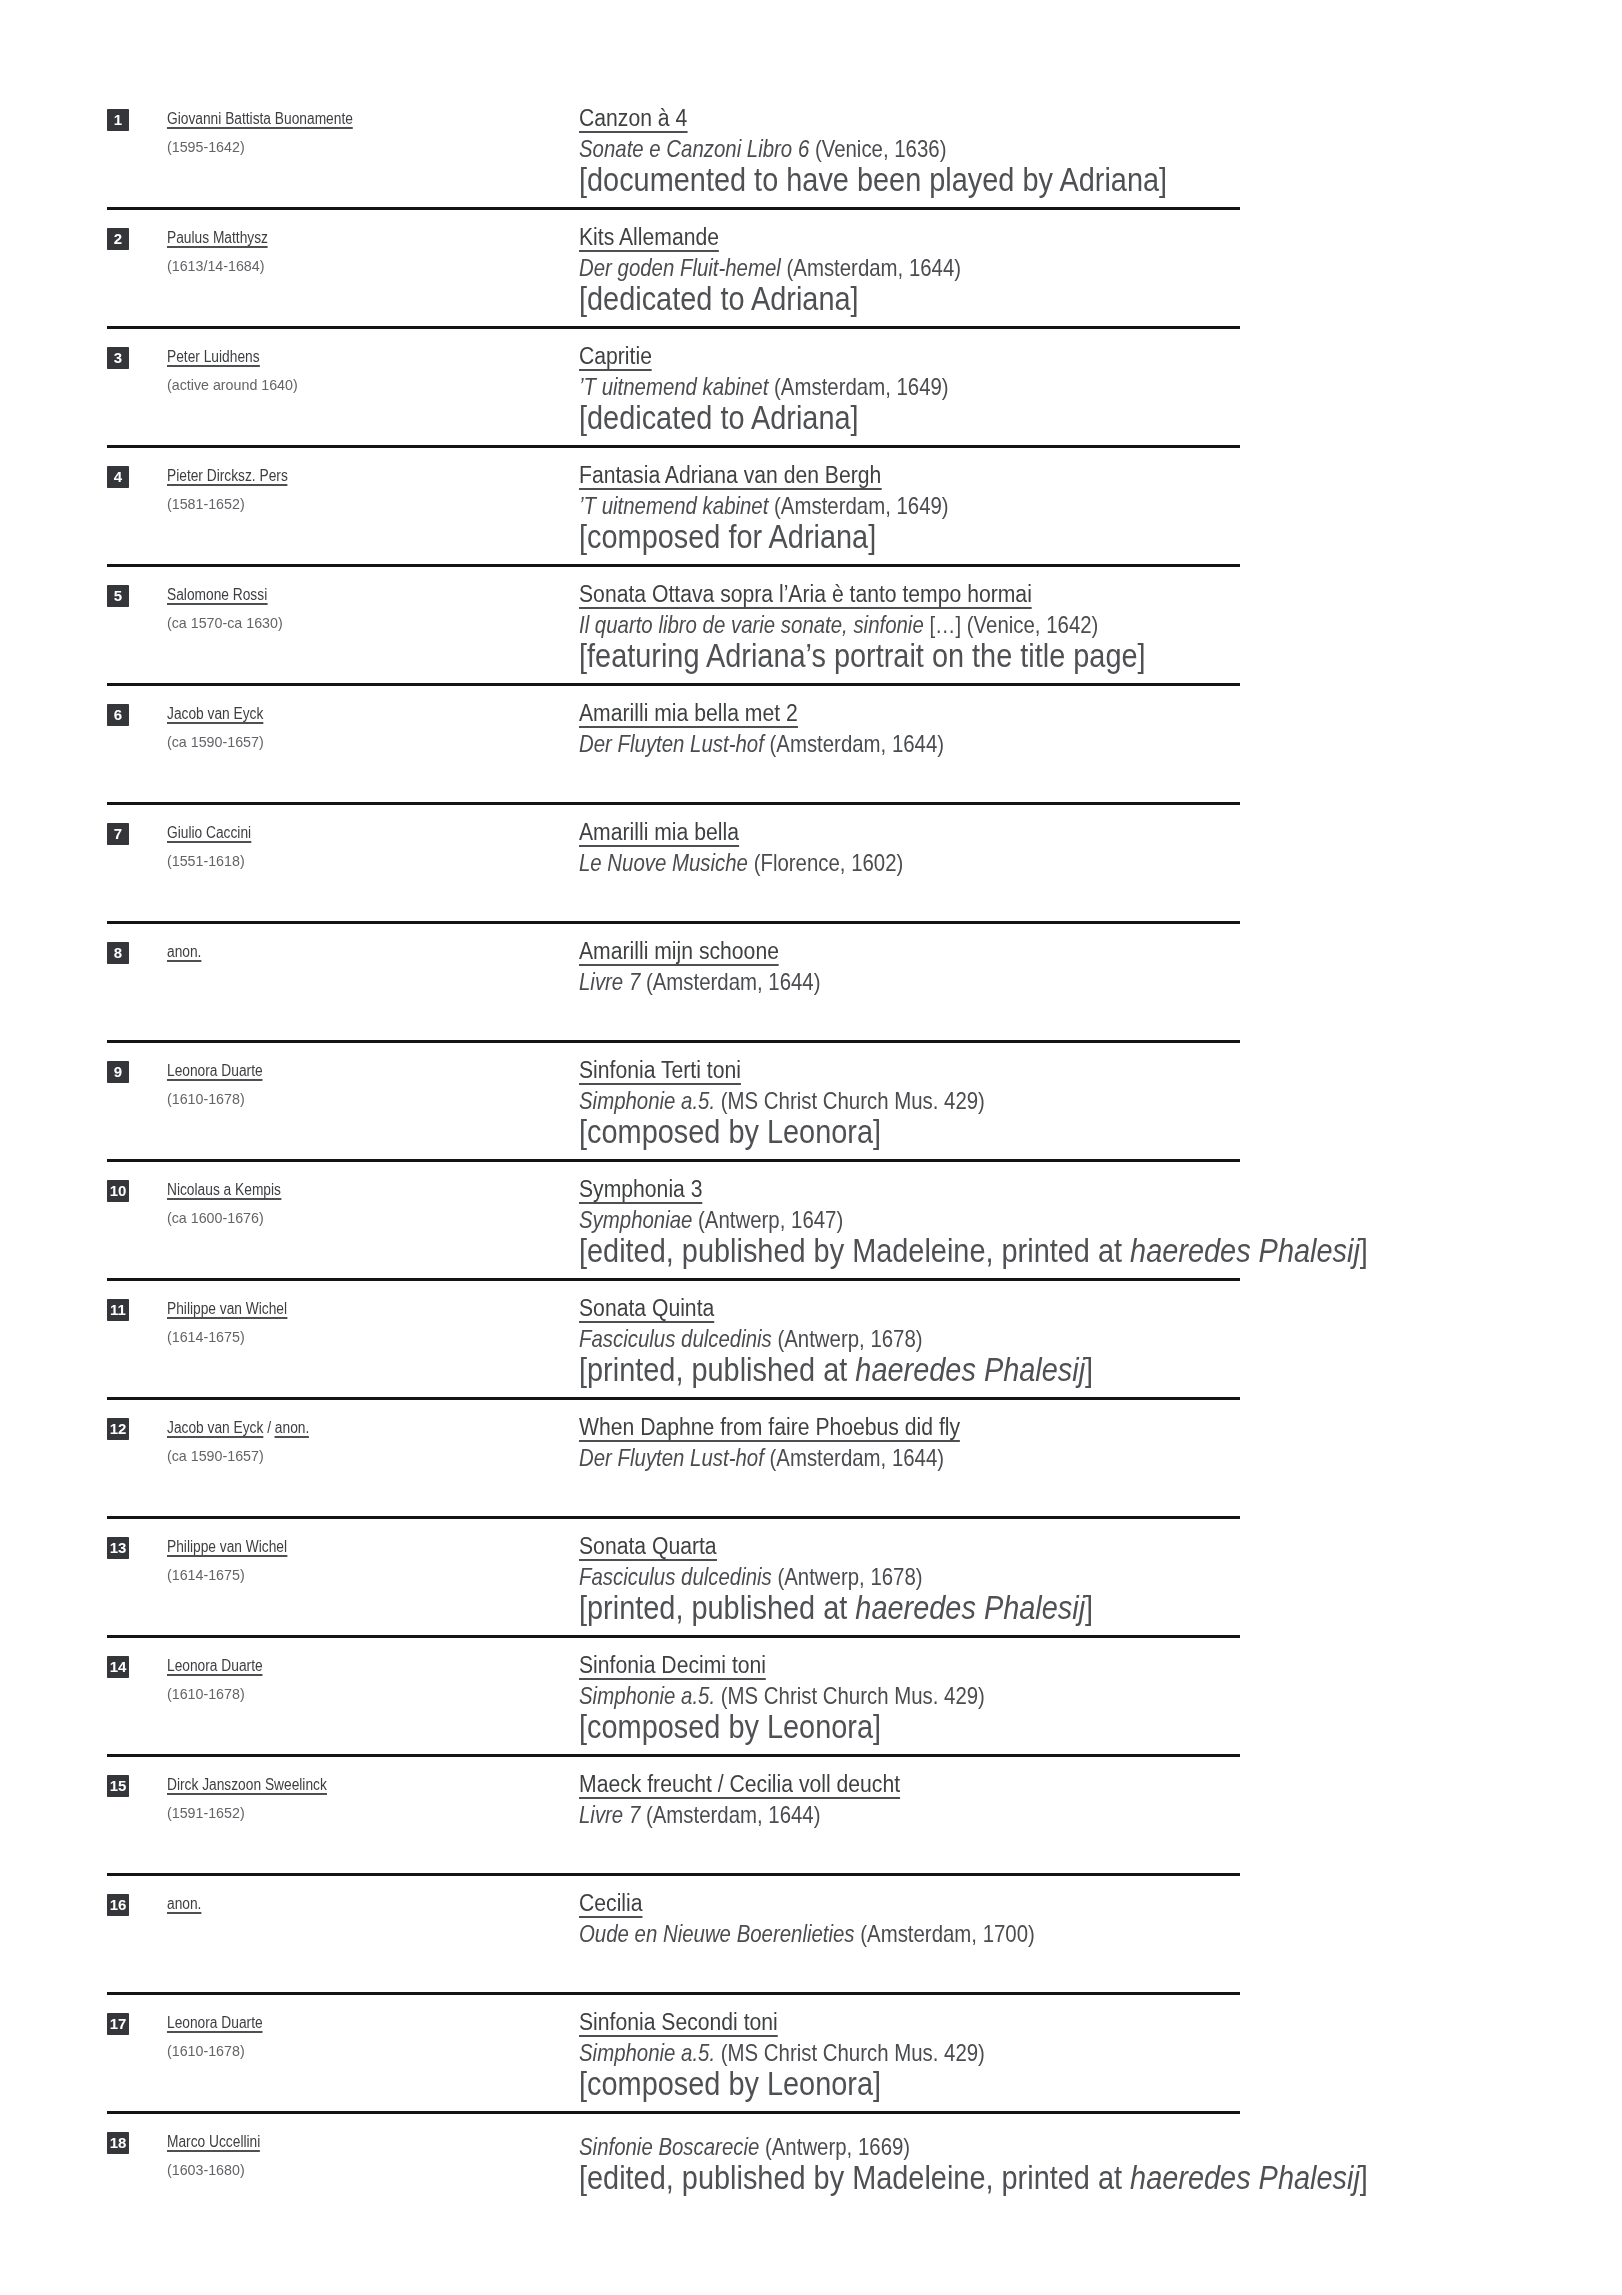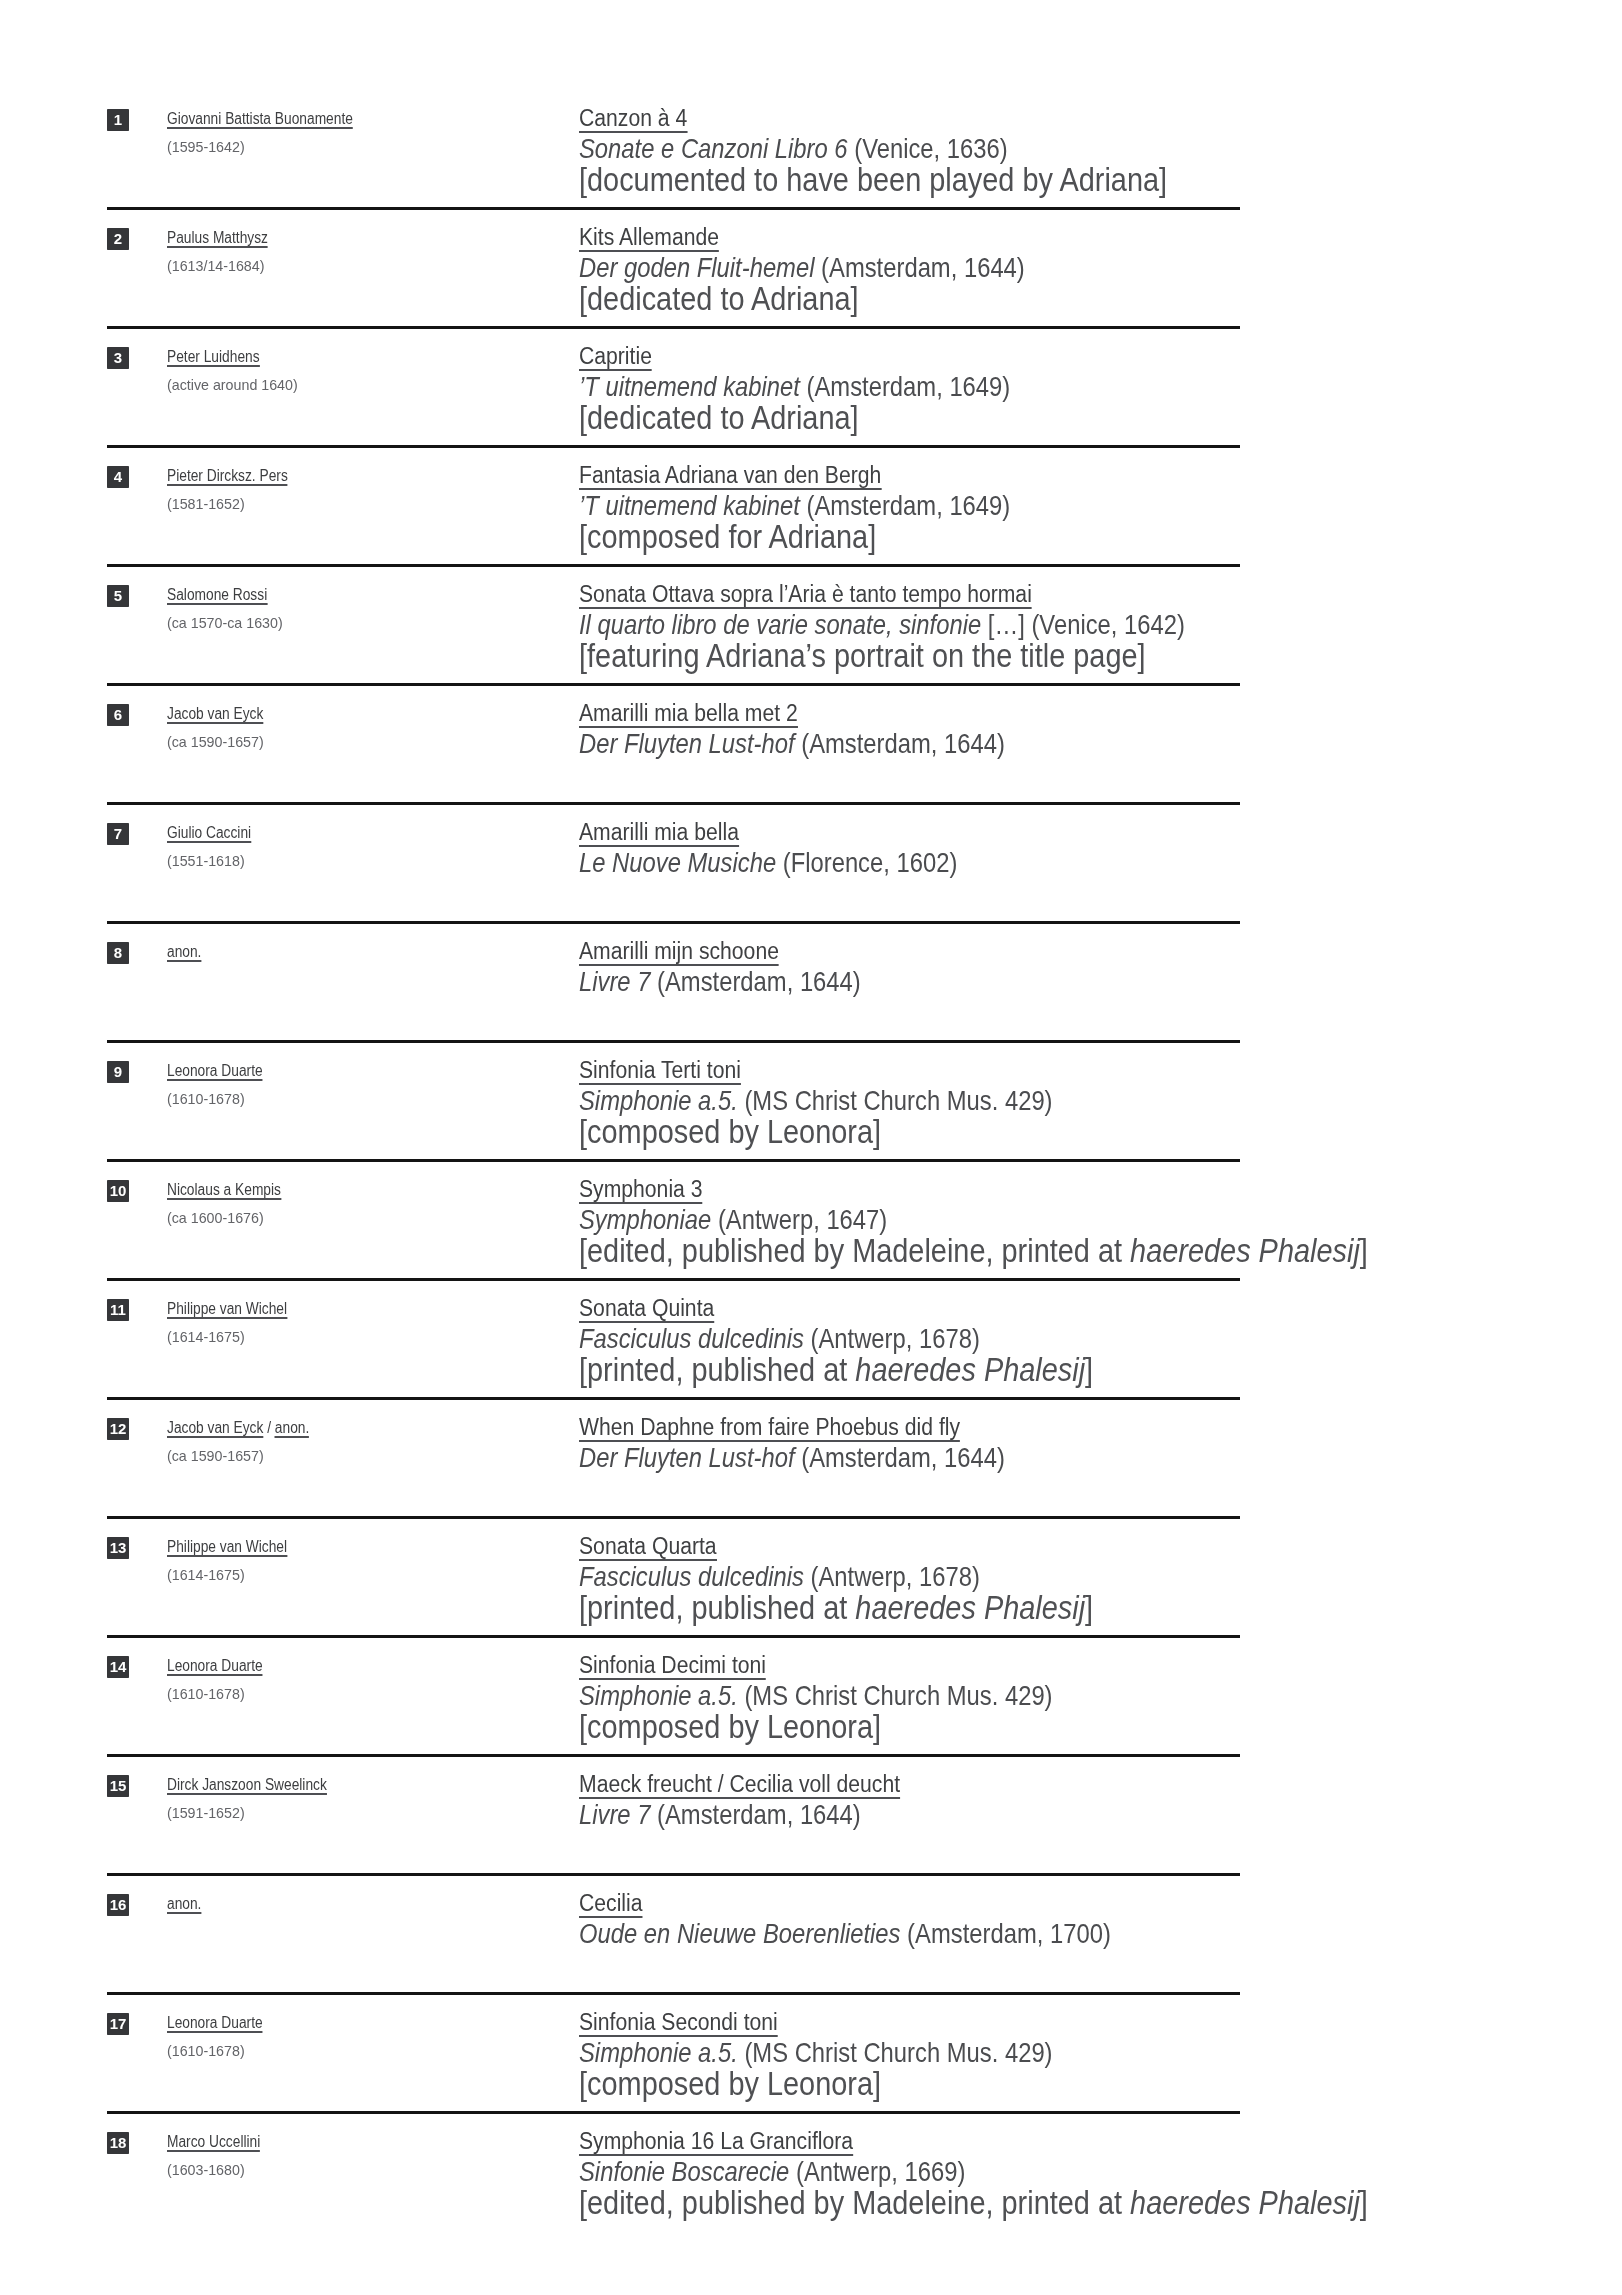--- a/index.html
+++ b/index.html
@@ -30,21 +30,21 @@
   .name-line { font-size:16px; line-height:23.6px; color:#3d3e40; }
   .name-line .scale { transform:scaleX(0.86); }
   .seg-u { border-bottom:2px solid #4e4f53; }
 
   .dates { font-size:15px; line-height:22px; color:#636468; margin-top:5px; }
   .dates .scale { transform:scaleX(0.95); }
 
   .title-line { font-size:23px; line-height:23.6px; color:#3f4042; }
   .title-line .scale { transform:scaleX(0.92); border-bottom:2px solid #4e4f53; }
 
-  .source-line { font-size:28px; line-height:30px; color:#4b4c4f; margin-top:1.3px; }
+  .source-line { font-size:24px; line-height:30px; color:#4b4c4f; margin-top:1.3px; }
   .note-line   { font-size:34px; line-height:30px; color:#4f5053; }
   .source-line .scale, .note-line .scale { transform:scaleX(0.85); }
 
   .it { font-style:italic; }
 </style>
 </head>
 <body>
 
 <div id="sheet">
     <div class="row first">
@@ -251,19 +251,18 @@
       <div class="note-line"><span class="scale"><span>[composed by Leonora]</span></span></div>
     </div>
   </div>
     <div class="row">
     <div class="badge">18</div>
     <div class="leftcol">
       <div class="name-line"><span class="scale"><span class="seg-u">Marco Uccellini</span></span></div>
       <div class="dates"><span class="scale">(1603-1680)</span></div>
     </div>
     <div class="rightcol">
-      <div class="title-line"><span class="scale">Symphonia 16 La Granciflora</span></div>
       <div class="source-line"><span class="scale"><span class="it">Sinfonie Boscarecie</span><span> (Antwerp, 1669)</span></span></div>
       <div class="note-line"><span class="scale"><span>[edited, published by Madeleine, printed at </span><span class="it">haeredes Phalesij</span><span>]</span></span></div>
     </div>
   </div>
   </div>
 
 
 </body></html>

